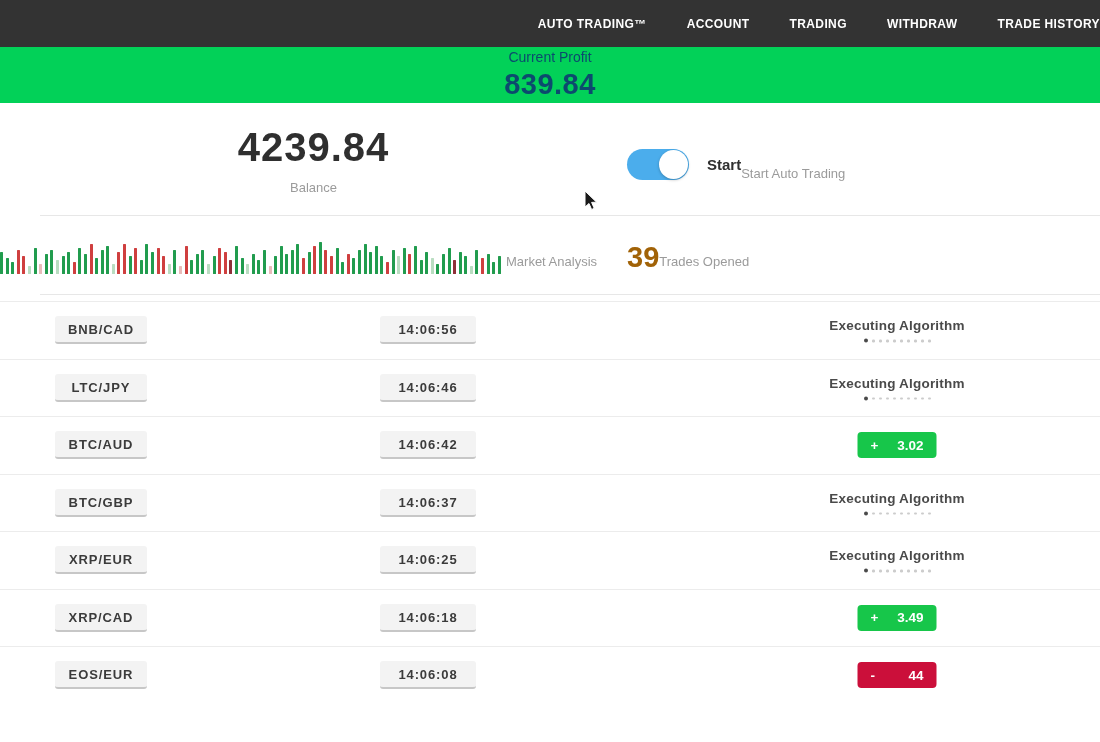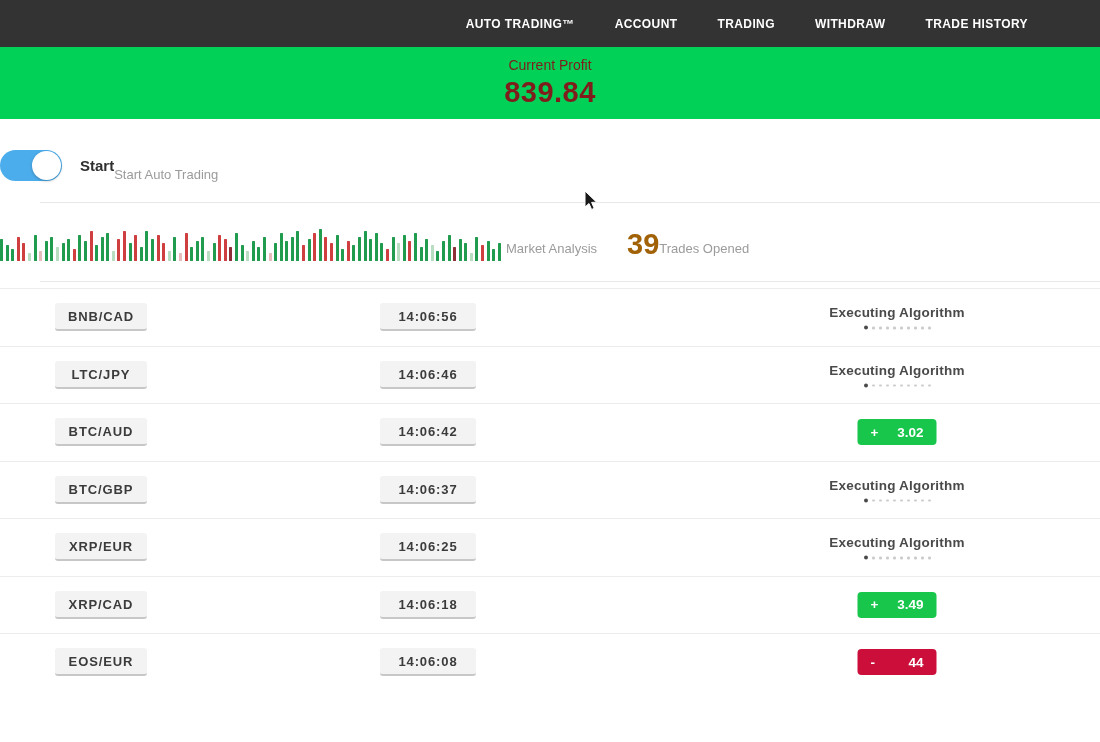--- a/index.html
+++ b/index.html
@@ -10,41 +10,40 @@
     position: relative;
   }
 
   
   .topbar {
     height: 47px;
     background: #333333;
     display: flex;
     align-items: center;
     justify-content: flex-end;
-    padding-right: 72px;
     gap: 40px;
   }
   .nav-item {
     color: #ffffff;
     font-size: 12px;
     font-weight: bold;
     letter-spacing: 0.4px;
     cursor: pointer;
     white-space: nowrap;
   }
 
   
   .banner {
-    height: 72px;
+    height: 56px;
     background: #02d158;
     display: flex;
     flex-direction: column;
     align-items: center;
     justify-content: center;
-    color: #7f1d1d;
+    color: #0c4a6e;
   }
   .banner-label { font-size: 14px; margin-bottom: 3px; }
   .banner-value { font-size: 29px; font-weight: bold; letter-spacing: 0.5px; }
 
   
   .stats-row { display: flex; padding: 22px 0 20px 0; }
   .col-left  { width: 57%; display: flex; flex-direction: column; align-items: center; }
   .col-right { width: 43%; display: flex; flex-direction: row; align-items: center; }
 
   .balance-value { font-size: 40px; font-weight: bold; color: #2f2f2f; letter-spacing: 1px; }
@@ -154,20 +153,24 @@
     <div class="nav-item">WITHDRAW</div>
     <div class="nav-item">TRADE HISTORY</div>
   </header>
 
 <section class="banner">
   <div class="banner-label">Current Profit</div>
   <div class="banner-value">839.84</div>
 </section>
 
 <section class="stats-row">
+  <div class="col-left">
+    <div class="balance-value">4239.84</div>
+    <div class="muted-label">Balance</div>
+  </div>
   <div class="col-right">
     <div class="toggle-line">
       <div class="toggle">
         <div class="toggle-knob"></div>
       </div>
       <div class="toggle-label">Start</div>
     </div>
     <div class="toggle-caption">Start Auto Trading</div>
   </div>
 </section>

